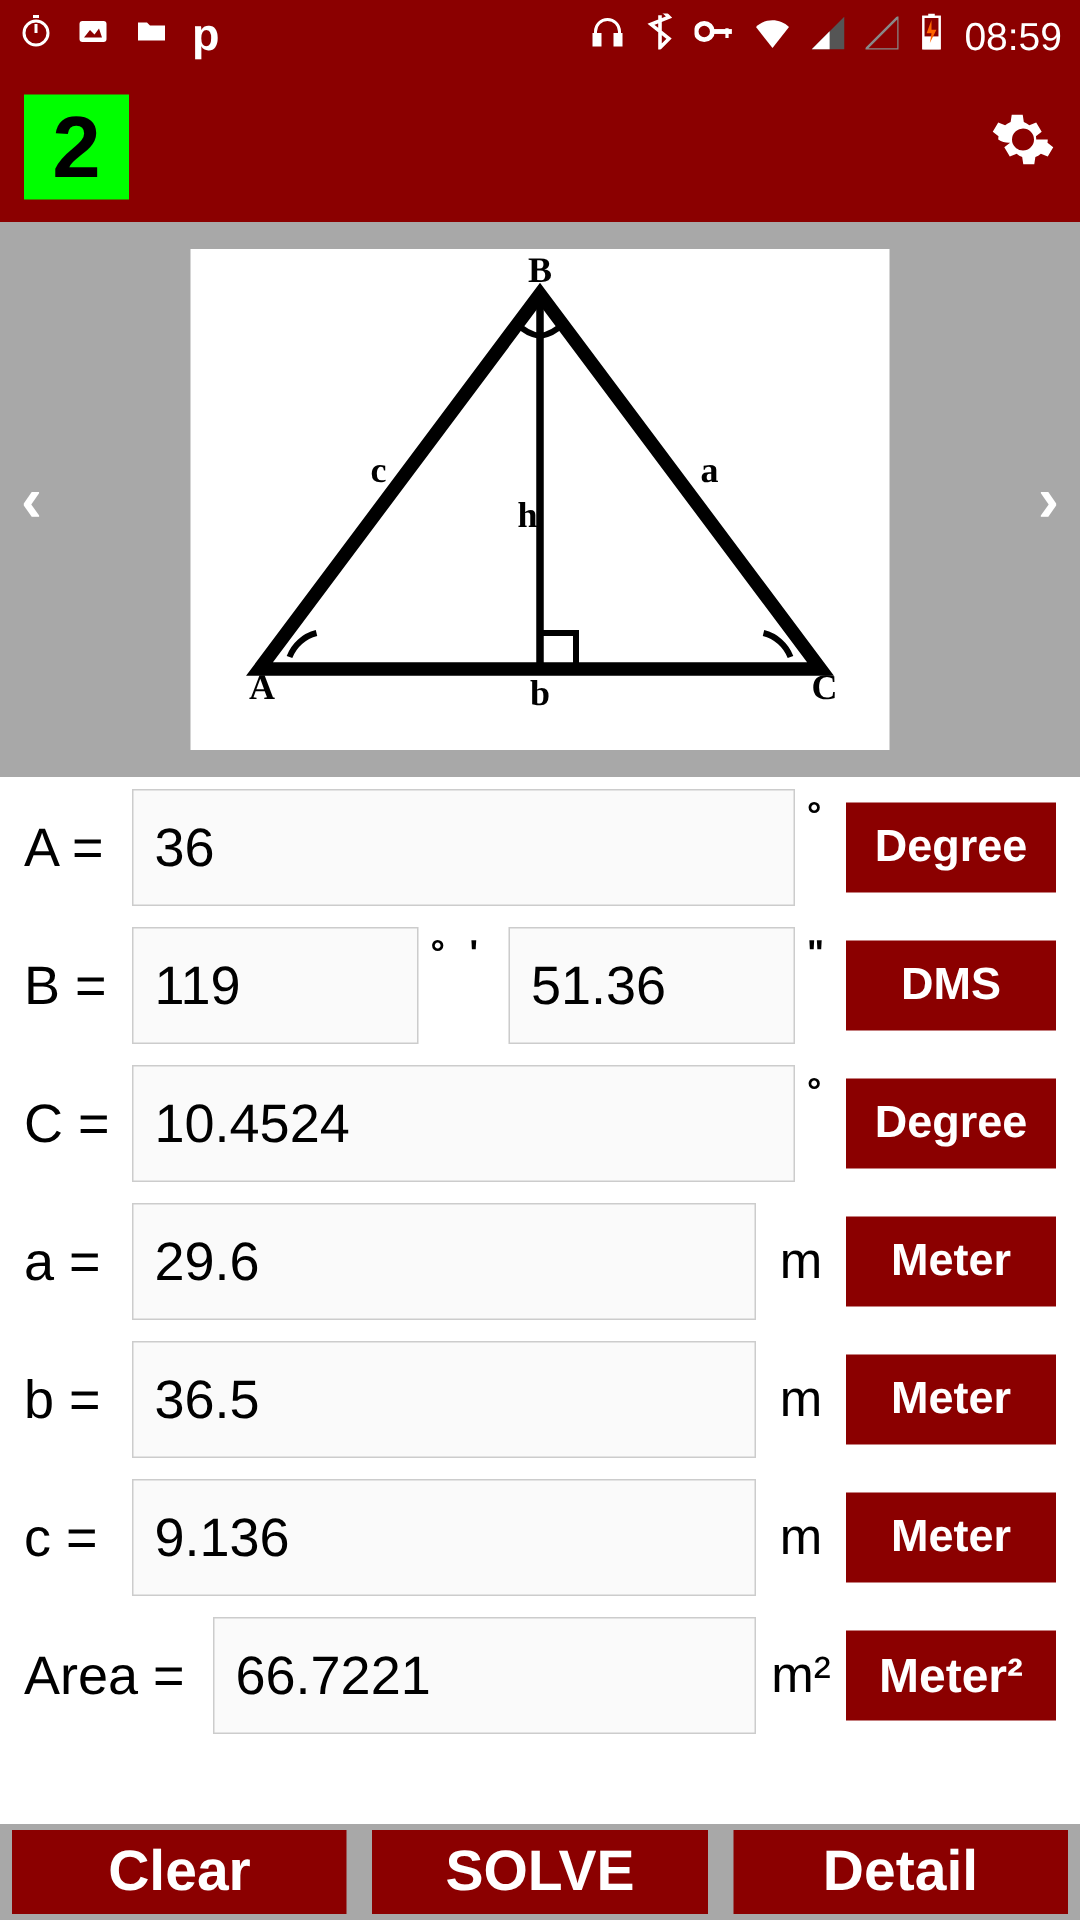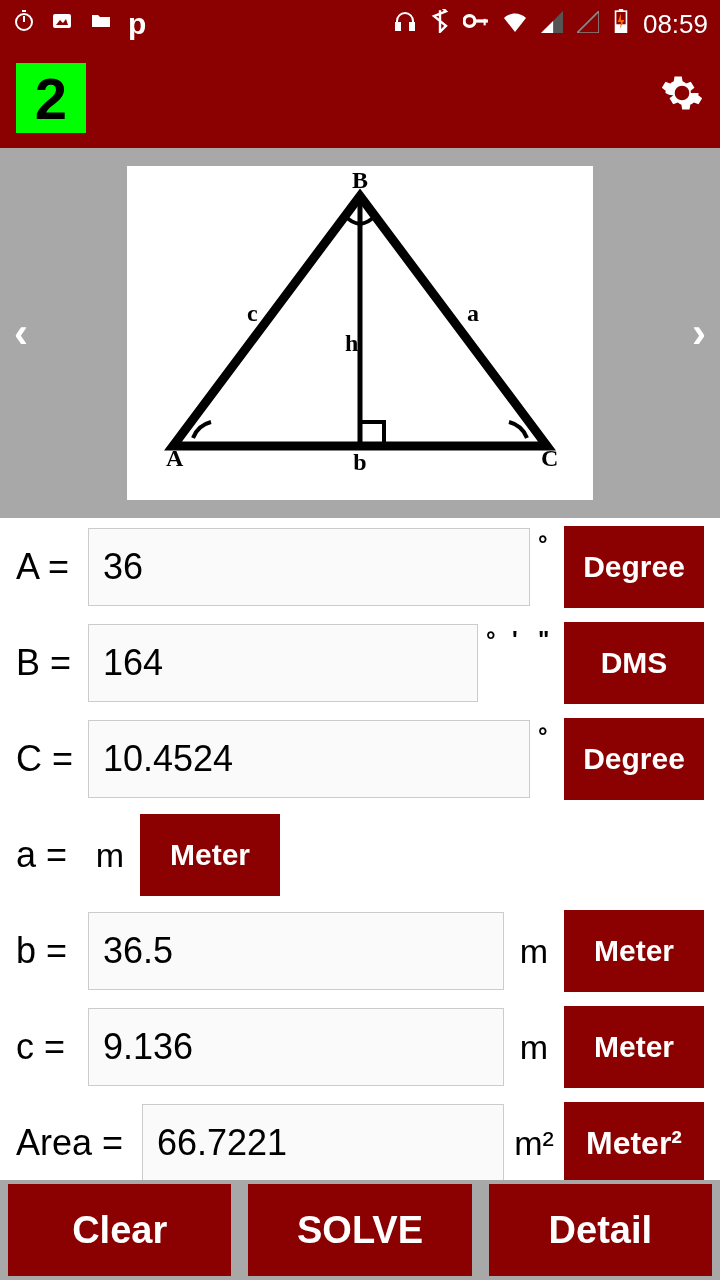--- a/index.html
+++ b/index.html
@@ -104,34 +104,34 @@
   .unit-txt {
     font-size: 34px;
     width: 44px;
     text-align: center;
   }
   .unit-btn {
     background: #8b0000;
     color: #fff;
     font-size: 30px;
     font-weight: bold;
-    height: 82px;
+    height: 60px;
     width: 140px;
     display: flex;
     align-items: center;
     justify-content: center;
     cursor: pointer;
   }
   .dms-row .field { flex: 1; }
   .bottom-bar {
     position: absolute;
     bottom: 0;
     left: 0;
     right: 0;
-    height: 100px;
+    height: 64px;
     display: flex;
     gap: 17px;
     padding: 4px 8px 4px 8px;
     background: #a8a8a8;
   }
   .bottom-btn {
     flex: 1;
     background: #8b0000;
     color: #fff;
     font-size: 38px;
@@ -253,36 +253,38 @@
 
   <div class="row">
     <div class="lbl">A =</div>
     <div class="field grow">36</div>
     <div class="sym">°</div>
     <div class="unit-btn">Degree</div>
   </div>
 
   <div class="row dms-row">
     <div class="lbl">B =</div>
-    <div class="field">164</div>
+    <div class="field">119</div>
     <div class="sym">°</div>
     <div class="sym">'</div>
+    <div class="field">51.36</div>
     <div class="sym">"</div>
     <div class="unit-btn">DMS</div>
   </div>
 
   <div class="row">
     <div class="lbl">C =</div>
     <div class="field grow">10.4524</div>
     <div class="sym">°</div>
     <div class="unit-btn">Degree</div>
   </div>
 
   <div class="row">
     <div class="lbl">a =</div>
+    <div class="field grow">29.6</div>
     <div class="unit-txt">m</div>
     <div class="unit-btn">Meter</div>
   </div>
 
   <div class="row">
     <div class="lbl">b =</div>
     <div class="field grow">36.5</div>
     <div class="unit-txt">m</div>
     <div class="unit-btn">Meter</div>
   </div>

